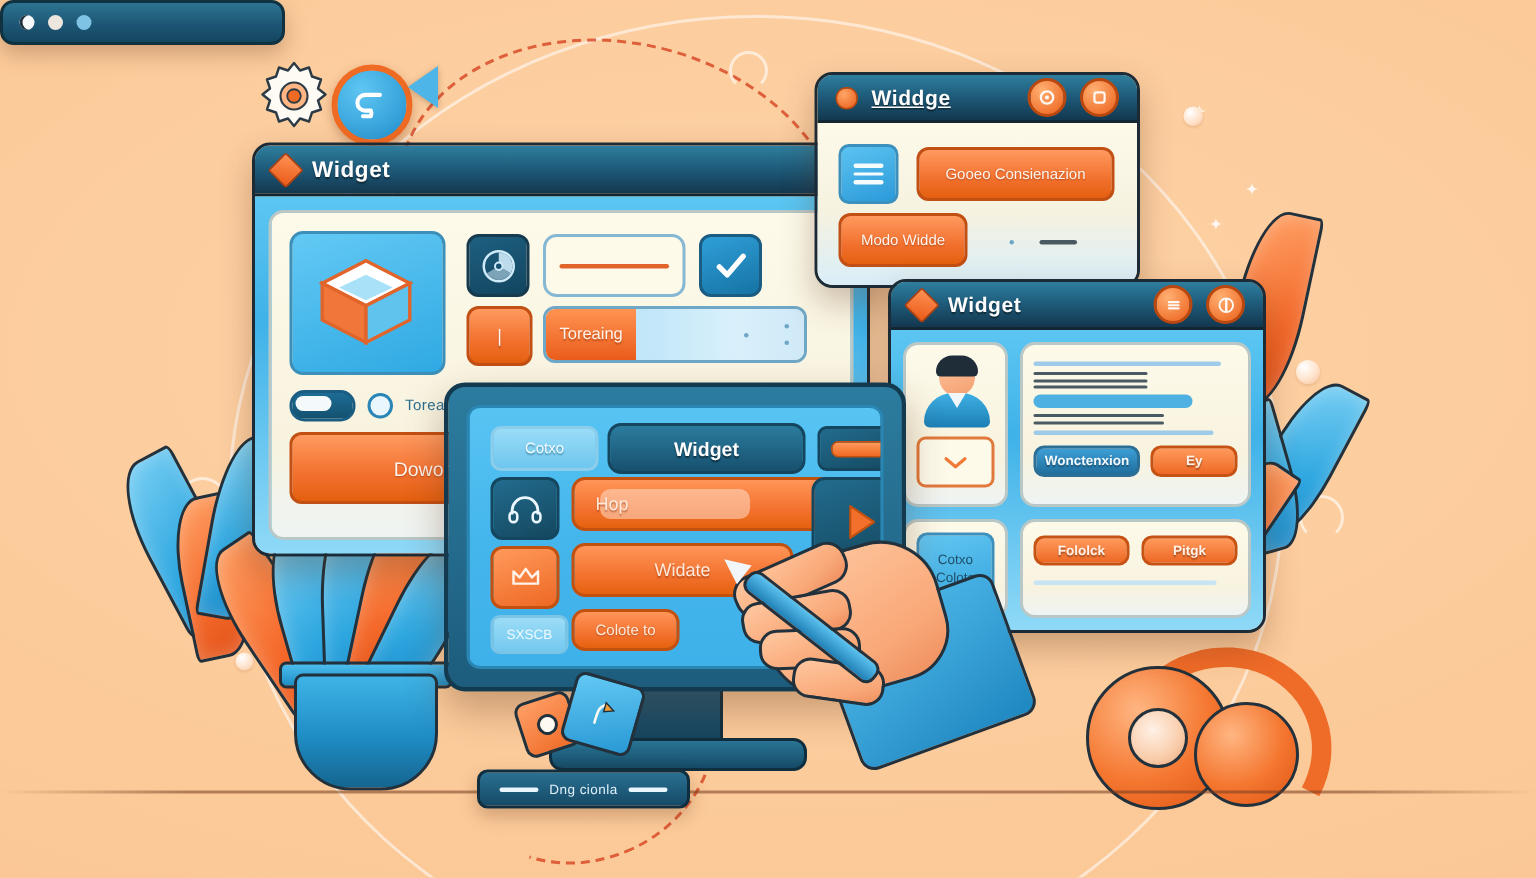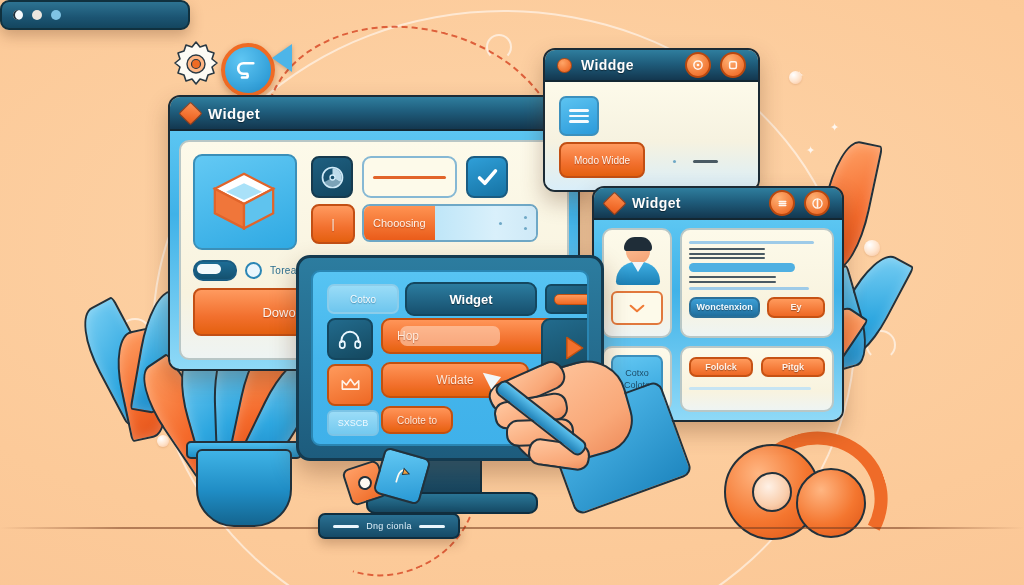--- a/index.html
+++ b/index.html
@@ -111,21 +111,21 @@
   
   #win-strip{left:400px;top:233px;width:190px;height:30px;border-radius:9px;
       background:linear-gradient(180deg,#2d7392 0%,#1b5472 60%,#14465f 100%);
       border:2px solid #10313f;display:flex;align-items:center;gap:9px;padding:0 11px;
       box-sizing:border-box;box-shadow:0 6px 14px rgba(90,45,20,.28);}
   .tl{width:10px;height:10px;border-radius:50%;}
 
   
   #win-tr{left:543px;top:48px;width:213px;height:140px;}
   #win-tr .titlebar{height:30px;}
-  #win-tr .titlebar .t-text{font-size:14px;}
+  #win-tr .titlebar .t-text{font-size:14px;text-decoration:underline;}
   #win-tr .win-body{background:linear-gradient(180deg,#fdfaea 0%,#f6f2e0 55%,#d9eef9 100%);
       height:calc(100% - 32px);position:relative;}
   .menu-tile{position:absolute;border-radius:7px;border:2px solid #3c90bd;
       background:linear-gradient(160deg,#5cc3f1 0%,#2b9ada 100%);
       display:flex;flex-direction:column;align-items:center;justify-content:center;gap:3px;}
   .menu-line{width:20px;height:2.5px;background:#f6fbfe;border-radius:2px;}
   .dash-mark{position:absolute;height:2.5px;background:#4a5a63;border-radius:2px;}
   .tiny-dot{position:absolute;width:3px;height:3px;border-radius:50%;background:#6fa8c6;}
 
   
@@ -334,21 +334,21 @@
 
         <div class="check-tile" style="left:285px;top:14px;width:38px;height:38px;">
           <svg viewBox="0 0 26 26" width="23" height="23">
             <path d="M4 13.5 L10 19.5 L22 5.5" fill="none" stroke="#ffffff" stroke-width="4" stroke-linecap="round" stroke-linejoin="round"></path>
           </svg>
         </div>
 
         <div class="orange-btn" style="left:130px;top:62px;width:40px;height:36px;">|</div>
 
         <div class="choosing-bar" style="left:181px;top:62px;width:172px;height:34px;">
-          <div class="choosing-tab">Chooosing</div>
+          <div class="choosing-tab">Toreaing</div>
           <div class="choosing-rest">
             <span class="tiny-dot" style="left:64%;top:46%;"></span>
             <span class="tiny-dot" style="left:88%;top:30%;"></span>
             <span class="tiny-dot" style="left:88%;top:62%;"></span>
           </div>
         </div>
 
         <div class="toggle-row" style="left:12px;top:118px;">
           <span class="toggle">
             <span class="knob"></span>
@@ -378,20 +378,21 @@
           <rect x="3.5" y="3.5" width="9" height="9" rx="2" fill="none" stroke="#fff7f1" stroke-width="2"></rect>
         </svg>
       </span>
     </div>
     <div class="win-body">
       <div class="menu-tile" style="left:14px;top:14px;width:36px;height:36px;">
         <span class="menu-line"></span>
         <span class="menu-line"></span>
         <span class="menu-line"></span>
       </div>
+      <div class="orange-btn" style="left:66px;top:16px;width:128px;height:32px;font-size:10px;">Gooeo Consienazion</div>
       <div class="orange-btn" style="left:14px;top:60px;width:82px;height:32px;font-size:10px;">Modo Widde</div>
       <span class="dash-mark" style="left:148px;top:78px;width:25px;"></span>
       <span class="tiny-dot" style="left:128px;top:78px;"></span>
     </div>
   </div>
 
   <div id="win-strip">
     <span class="tl" style="background:#f6f9fb;box-shadow:inset 2px 0 0 #22313b;"></span>
     <span class="tl" style="background:#ece6de;"></span>
     <span class="tl" style="background:#7fc3e4;"></span>

